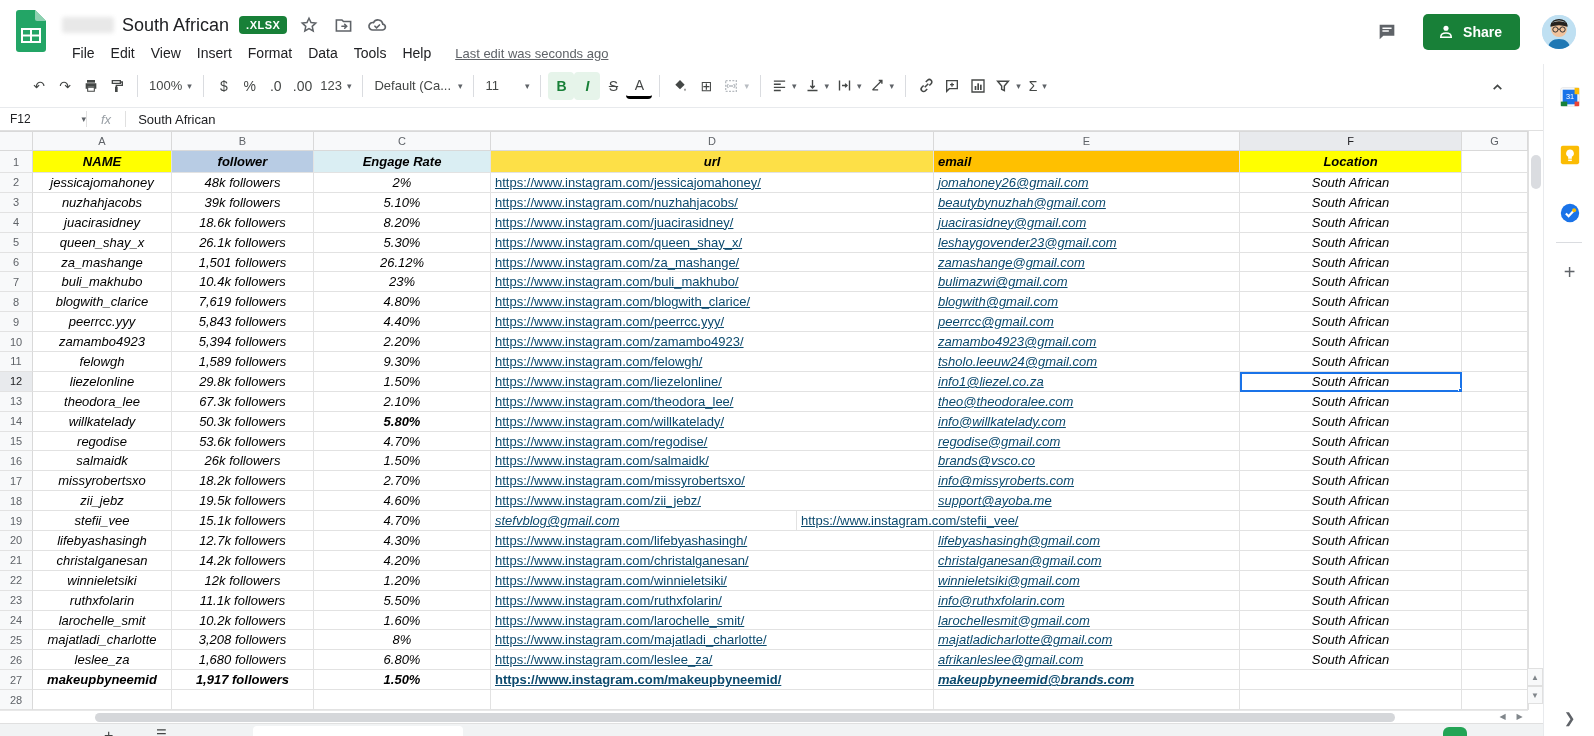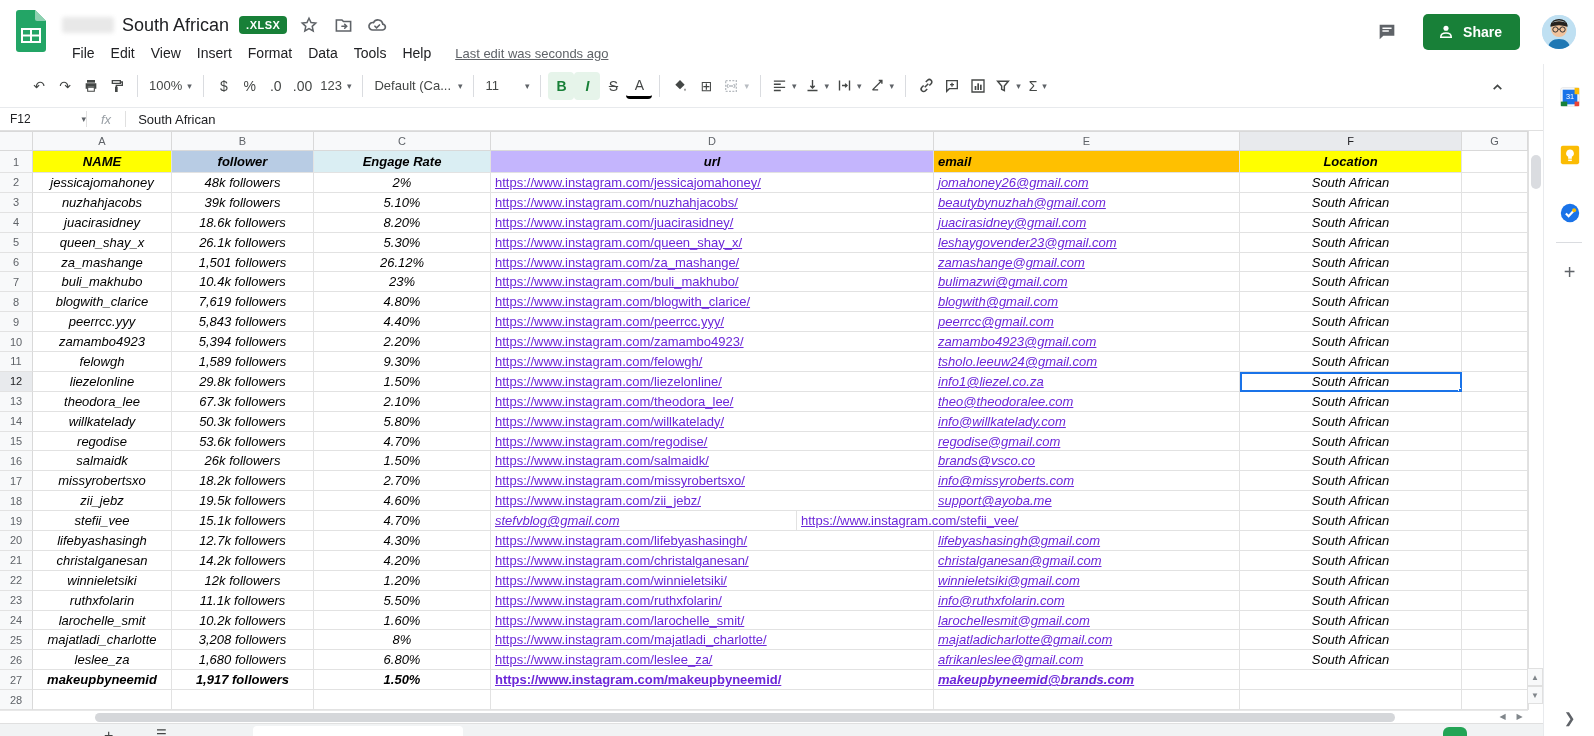--- a/index.html
+++ b/index.html
@@ -62,21 +62,21 @@
   .col-h.hl, .row-h.hl { background:#e8eaed; color:#202124; }
   .sheet-row { display:flex; height:19.9px; }
   .sheet-row.hdr { height:22px; }
   .row-h { width:33px; background:#f8f9fa; border-right:1px solid #d9d9d9; border-bottom:1px solid #e2e2e2;
     font-size:11px; color:#5f6368; display:flex; align-items:center; justify-content:center; cursor:pointer; }
   .cell { border-right:1px solid #e2e2e2; border-bottom:1px solid #e2e2e2; font-size:13px;
     font-style:italic; color:#000; display:flex; align-items:center; padding:0 4px;
     white-space:nowrap; overflow:hidden; cursor:cell; position:relative; }
   .cell.center { justify-content:center; }
   .cell.b { font-weight:bold; }
-  .cell.link span { color:#6d28d9; text-decoration:underline; }
+  .cell.link span { color:#0c4a6e; text-decoration:underline; }
   .cell.upright { font-style:normal; }
   .cell.selected { outline:2px solid #1a73e8; outline-offset:-2px; z-index:3; }
   .fill-handle { position:absolute; right:-3px; bottom:-3px; width:6px; height:6px;
     background:#1a73e8; border:1px solid #fff; z-index:4; }
 
   
   .v-scroll { position:absolute; top:131px; left:1528px; width:14px; height:579px;
     background:#fff; border-left:1px solid #e0e0e0; }
   .v-thumb { position:absolute; top:24px; left:2px; width:10px; height:34px; background:#dadce0; border-radius:5px; cursor:pointer; }
   .v-arrows { position:absolute; left:1527px; top:668px; width:16px; }
@@ -338,21 +338,21 @@
           <div class="row-h">1</div>
           <div class="cell center b" style="width: 139px; background: rgb(255, 255, 0);">
             <span>NAME</span>
           </div>
           <div class="cell center b" style="width: 142px; background: rgb(184, 204, 228);">
             <span>follower</span>
           </div>
           <div class="cell center b" style="width: 177px; background: rgb(218, 238, 243);">
             <span>Engage Rate</span>
           </div>
-          <div class="cell center b" style="width: 443px; background: #c4b5fd;">
+          <div class="cell center b" style="width: 443px; background: #fde047;">
             <span>url</span>
           </div>
           <div class="cell b" style="width: 306px; background: rgb(255, 192, 0);">
             <span>email</span>
           </div>
           <div class="cell center b" style="width: 222px; background: rgb(255, 255, 0);">
             <span>Location</span>
           </div>
           <div class="cell center b" style="width: 66px;">
             <span></span>
@@ -648,21 +648,21 @@
           </div>
         </div>
         <div class="sheet-row">
           <div class="row-h">14</div>
           <div class="cell center" style="width: 139px;">
             <span>willkatelady</span>
           </div>
           <div class="cell center" style="width: 142px;">
             <span>50.3k followers</span>
           </div>
-          <div class="cell center" style="width: 177px;">
+          <div class="cell center" style="width: 177px; font-weight: bold;">
             <span>5.80%</span>
           </div>
           <div class="cell link upright" style="width: 443px;">
             <span>https://www.instagram.com/willkatelady/</span>
           </div>
           <div class="cell link" style="width: 306px;">
             <span>info@willkatelady.com</span>
           </div>
           <div class="cell center" style="width: 222px;">
             <span>South African</span>

